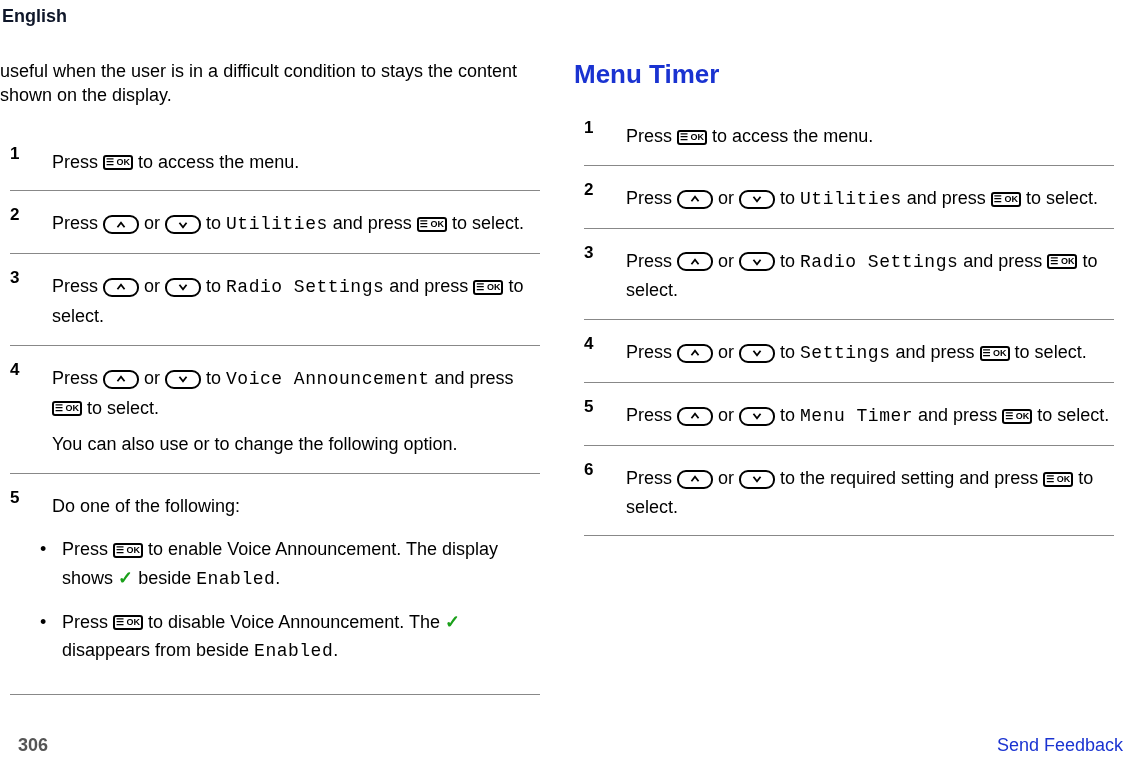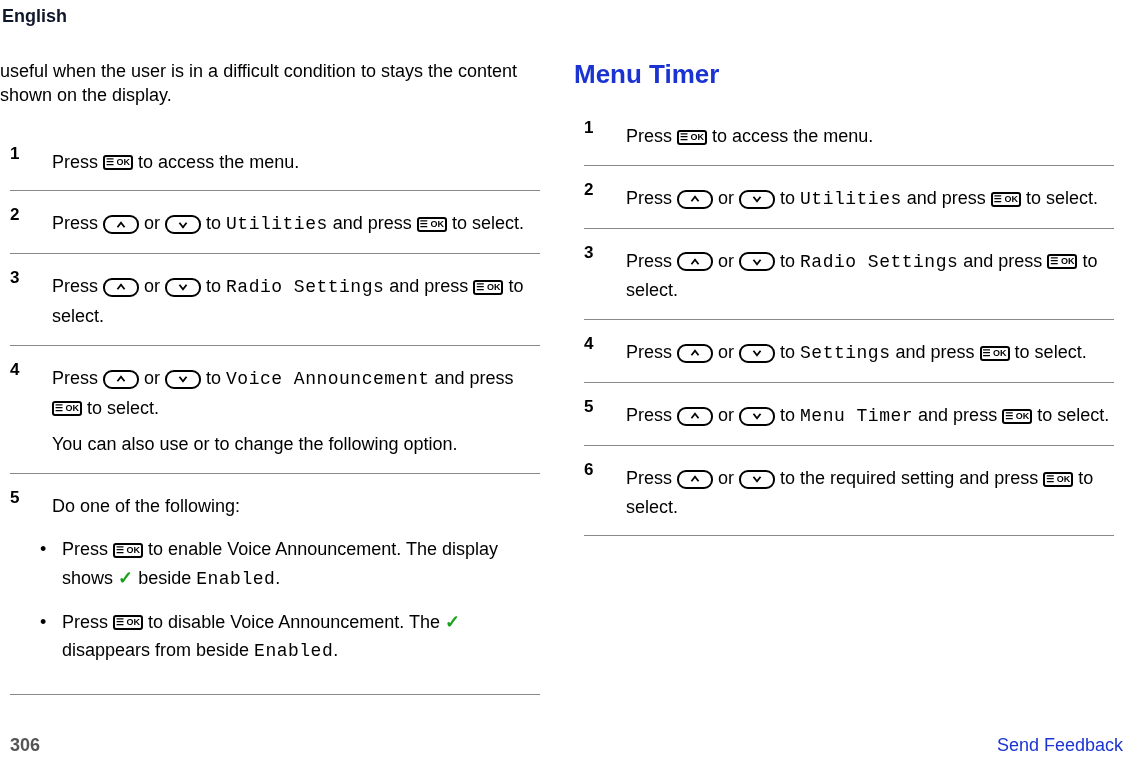--- a/index.html
+++ b/index.html
@@ -124,21 +124,21 @@
   ul.bullets li {
     display: flex;
     margin: 14px 0;
   }
   ul.bullets li .dot {
     width: 22px;
     flex-shrink: 0;
   }
   .footer {
     position: absolute;
-    left: 8px;
+    left: 16px;
     right: 8px;
     bottom: 6px;
     display: flex;
     justify-content: space-between;
     font-size: 18px;
     padding-left: 2px;
   }
   .feedback {
     color: #1a33d1;
     text-align: center;

